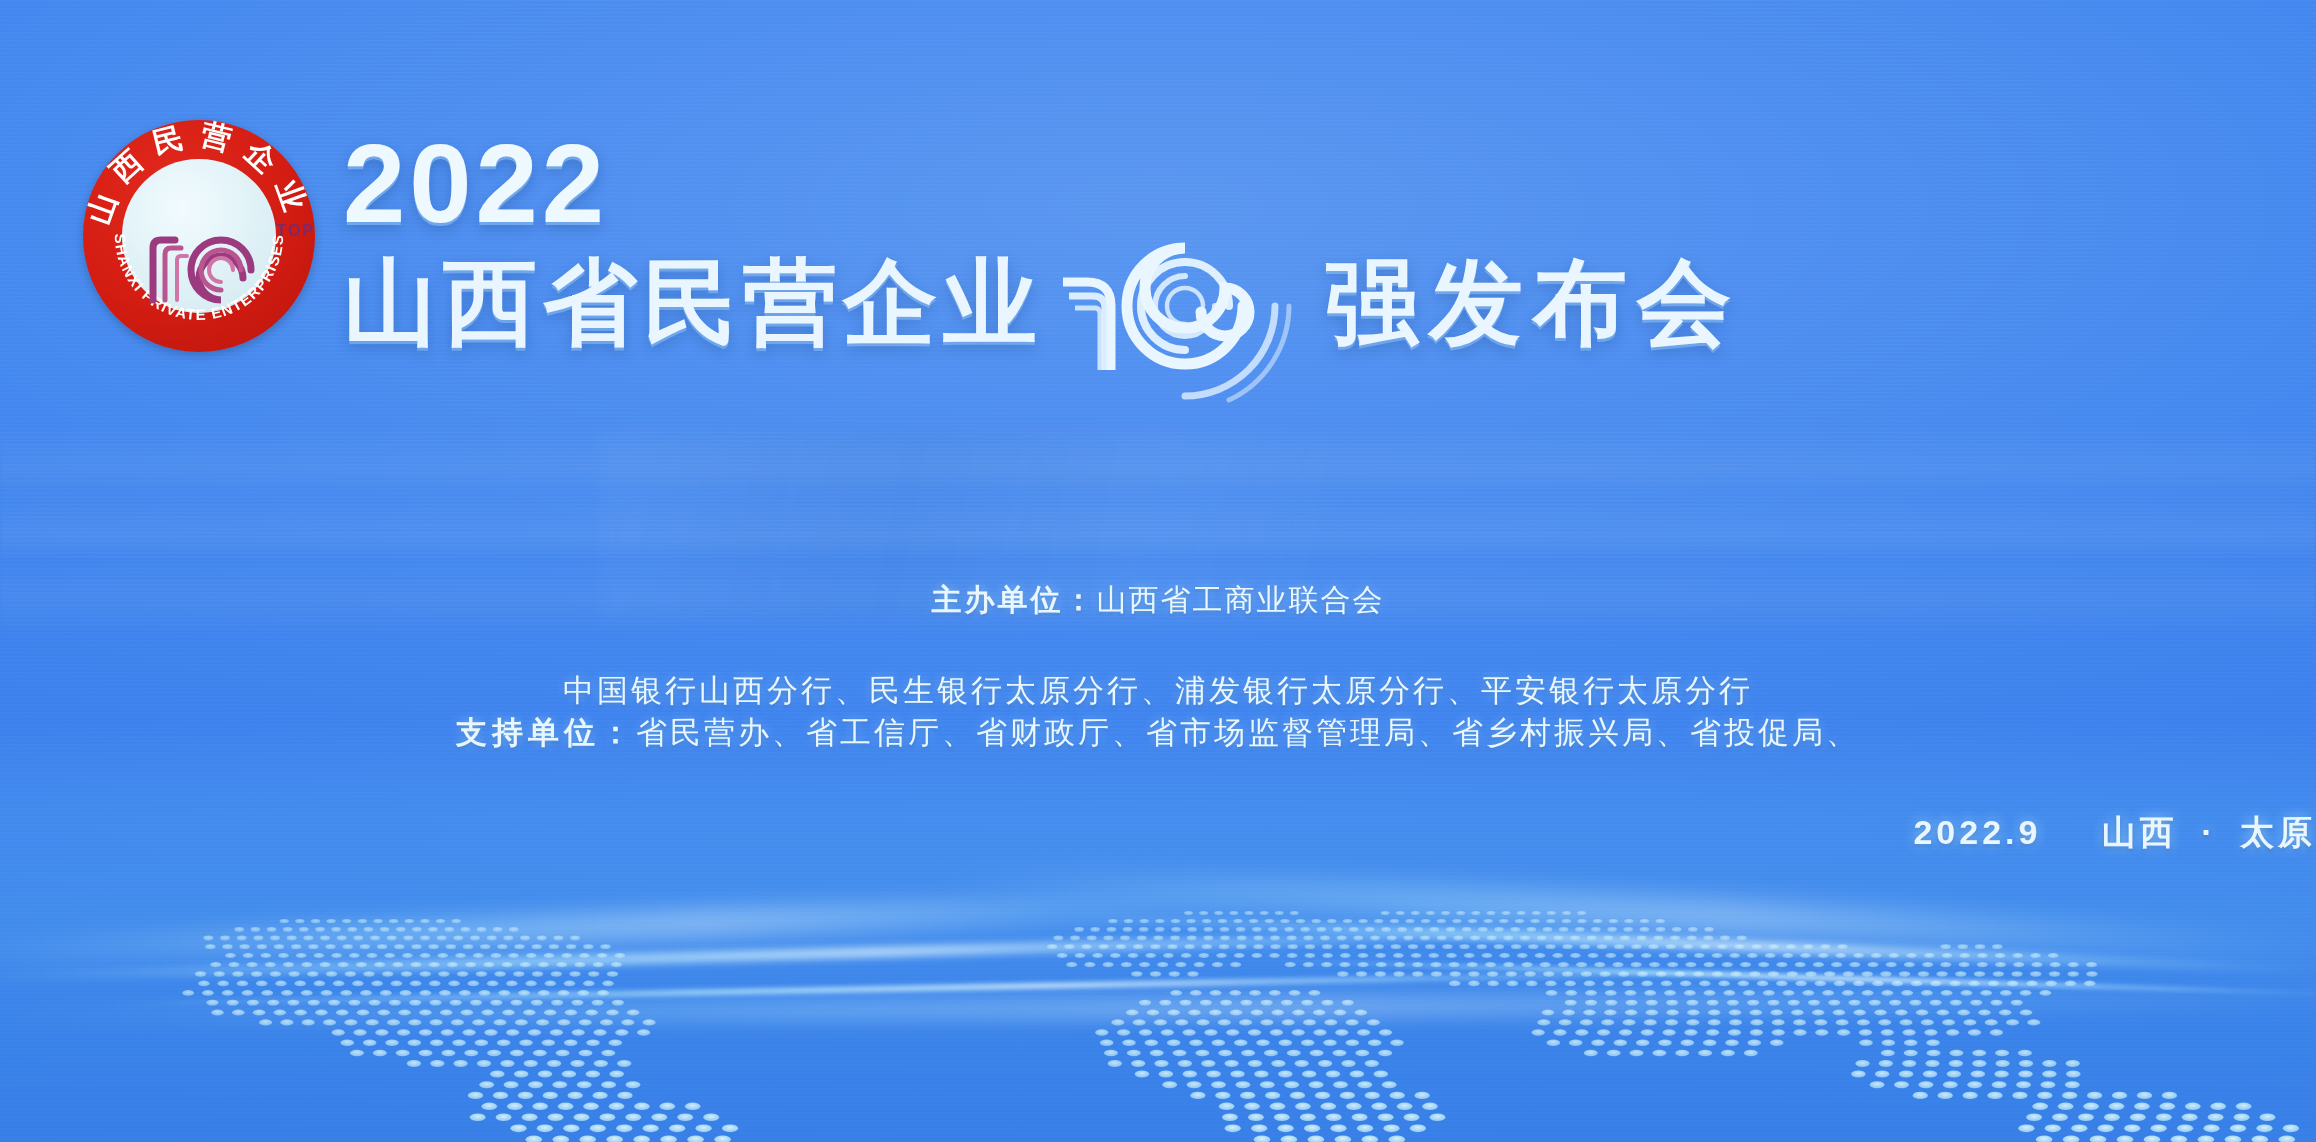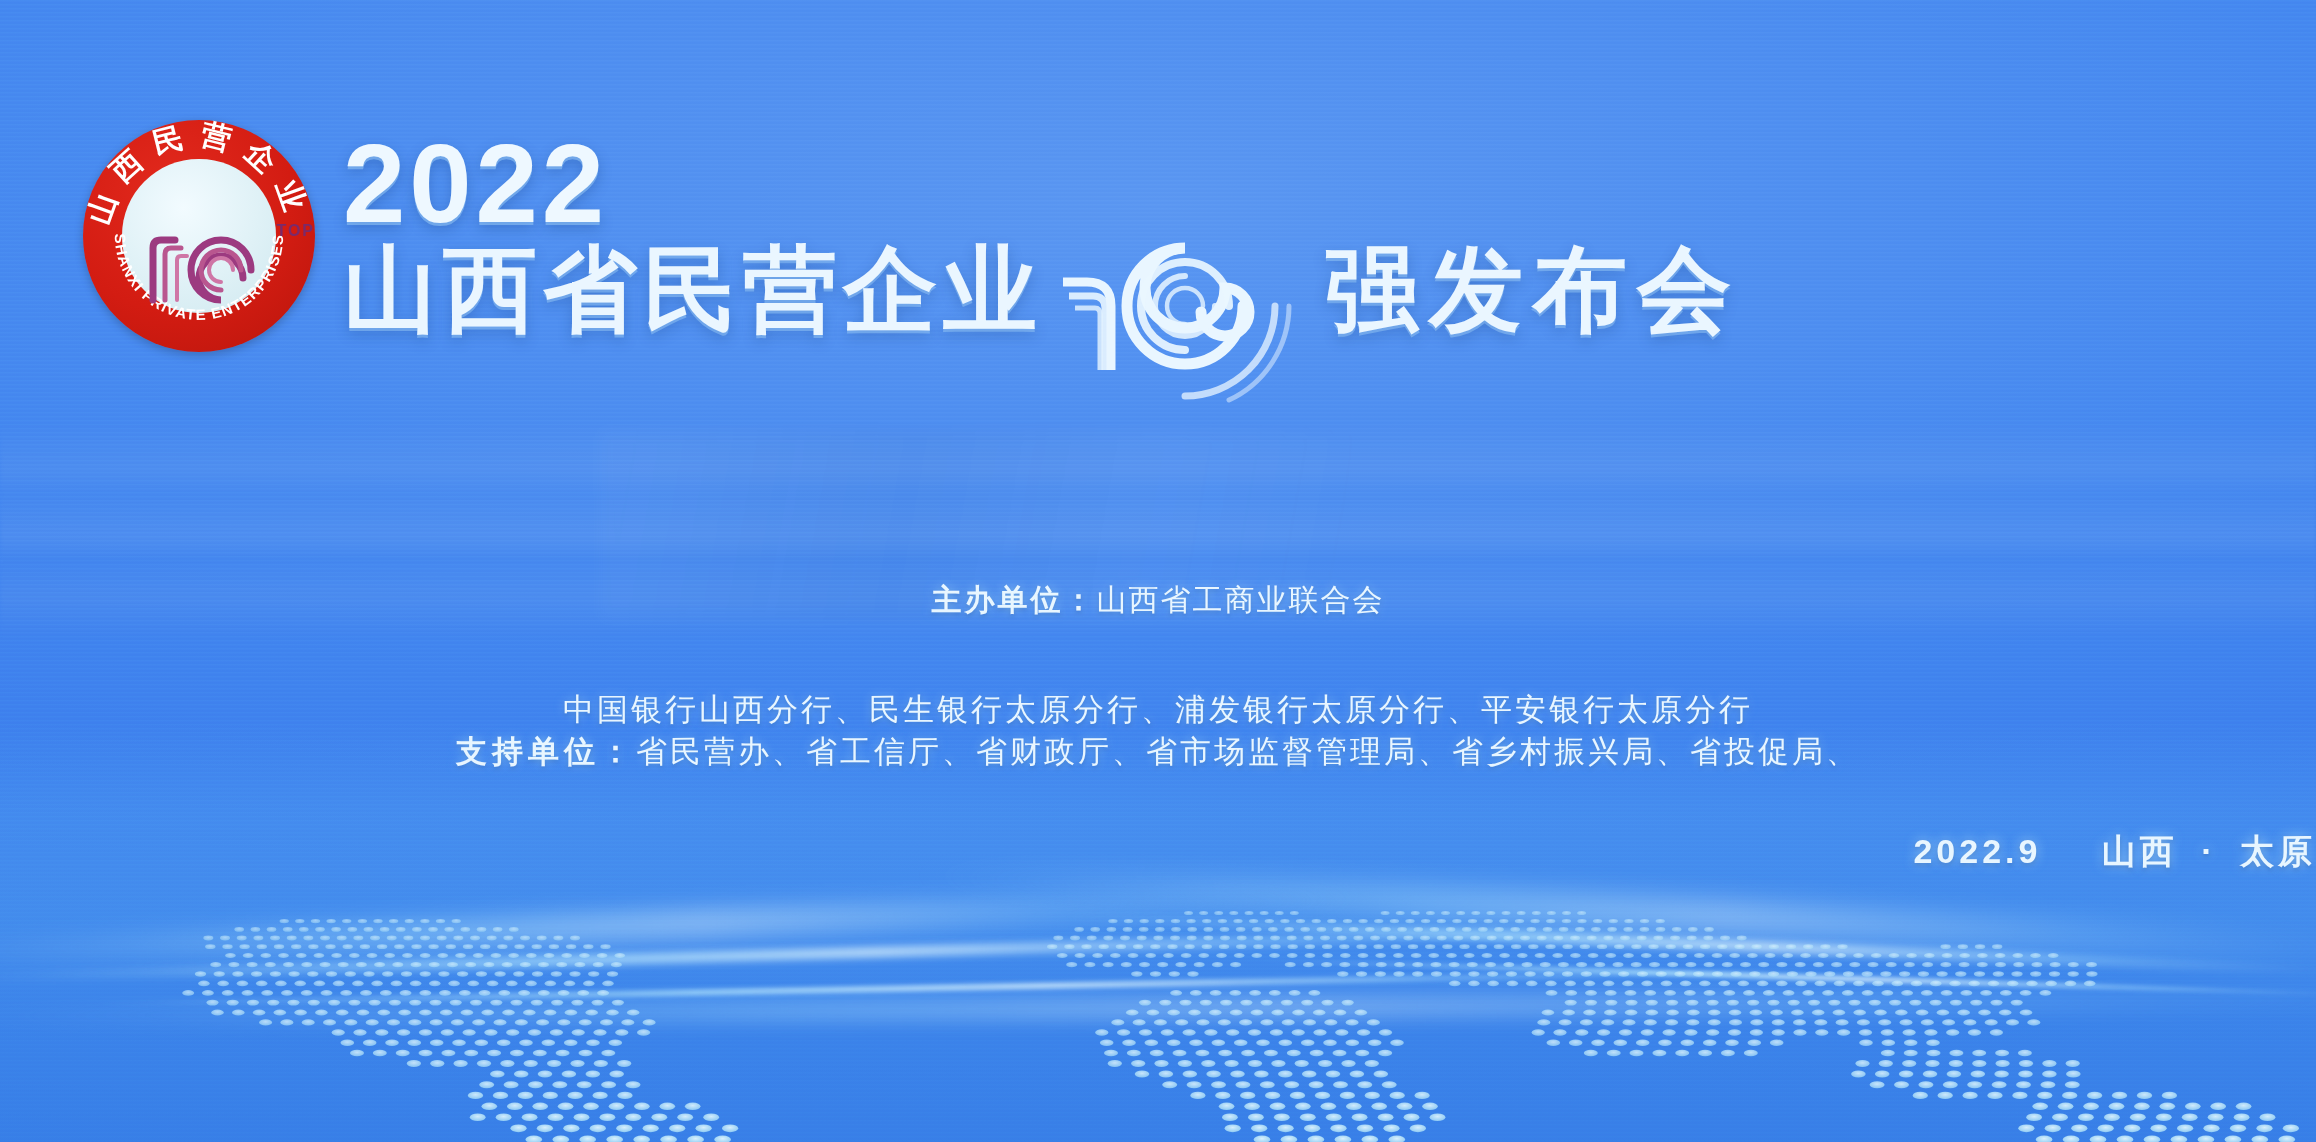--- a/index.html
+++ b/index.html
@@ -119,21 +119,21 @@
   .year{
     font-size:112px;
     font-weight:bold;
     line-height:1;
     letter-spacing:4px;
     color:#eef8ff;
     text-shadow:0 3px 0 rgba(150,200,245,.55), 0 6px 14px rgba(20,60,130,.30);
     font-family:"Liberation Sans", sans-serif;
   }
   .title-row{
-    display:flex; align-items:flex-start; gap:4px;
+    display:flex; align-items:center; gap:4px;
     margin-top:2px;
   }
   .t-left, .t-right{
     font-size:94px;
     font-weight:bold;
     line-height:1.02;
     letter-spacing:6px;
     color:#eaf6ff;
     text-shadow:0 3px 0 rgba(150,200,245,.5), 0 6px 14px rgba(20,60,130,.28);
     white-space:nowrap;
@@ -149,21 +149,21 @@
 
   
   .credits{
     position:absolute; left:0; right:0; top:580px;
     text-align:center;
     color:#e8f6ff;
     text-shadow:0 0 10px rgba(160,220,255,.6), 0 2px 4px rgba(20,60,130,.35);
     font-family:"Liberation Sans", sans-serif;
   }
   .credit-line{ letter-spacing:2px; }
-  .c-host{ font-size:30px; margin-bottom:68px; }
+  .c-host{ font-size:30px; margin-bottom:49px; }
   .c-host .lbl{ font-weight:bold; letter-spacing:3px; }
   .c-sup1{ font-size:31px; margin-bottom:30px; letter-spacing:3px; }
   .c-sup1 .lbl{ font-weight:bold; letter-spacing:5px; }
   .c-sup2{ font-size:31px; letter-spacing:3px; }
   .c-date{
     margin-top:56px;
     font-size:34px; font-weight:bold; letter-spacing:4px;
     text-shadow:0 0 12px rgba(180,230,255,.7), 0 2px 5px rgba(20,60,130,.4);
     text-align:right;
   }

